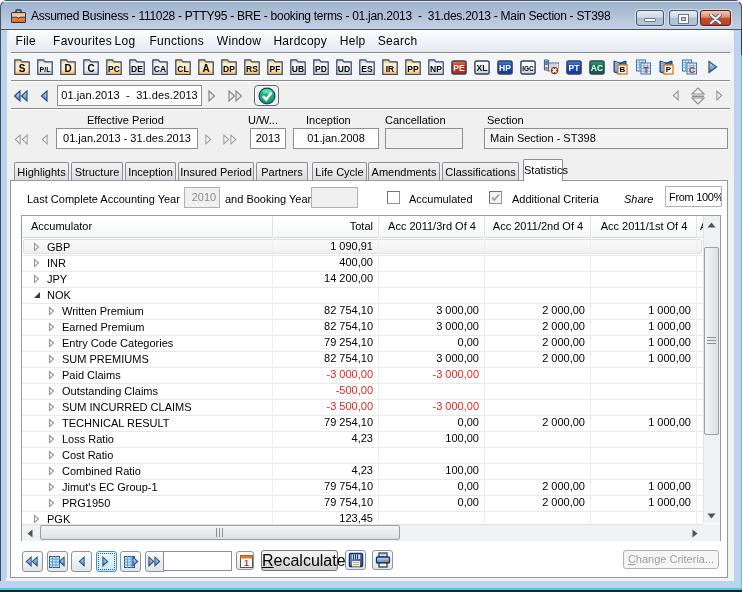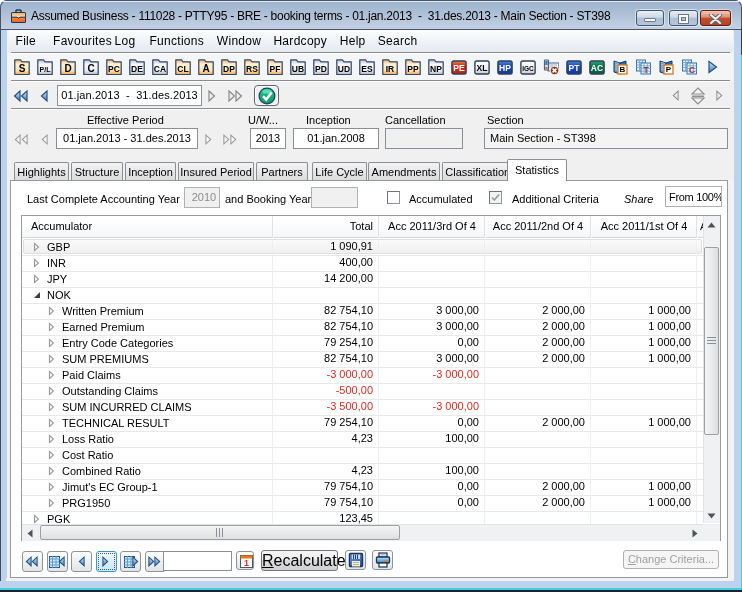--- a/index.html
+++ b/index.html
@@ -395,21 +395,21 @@
 
 <div id="tabsrow">
   <div class="tab" style="left:14px; width:55px;">Highlights</div>
   <div class="tab" style="left:71px; width:52px;">Structure</div>
   <div class="tab" style="left:125px; width:51px;">Inception</div>
   <div class="tab" style="left:178px; width:76px;">Insured Period</div>
   <div class="tab" style="left:256px; width:52px;">Partners</div>
   <div class="tab" style="left:312px; width:55px;">Life Cycle</div>
   <div class="tab" style="left:368px; width:72px;">Amendments</div>
   <div class="tab" style="left:442px; width:77px;">Classifications</div>
-  <div id="tab-active" style="left:507px; width:60px;">Statistics</div>
+  <div id="tab-active" style="left:523px; width:40px;">Statistics</div>
 </div>
 
 <div id="panel"></div>
 
 <div id="criteria">
   <span class="cz" style="left:16px; top:12px;">Last Complete Accounting Year</span>
   <div class="cfield" style="left:173px; top:6px; width:36px; padding-left:4px; line-height:19px; text-align:center;">2010</div>
   <span class="cz" style="left:214px; top:12px;">and Booking Year</span>
   <div class="cfield" style="left:300px; top:6px; width:47px;"></div>
   <div class="cbox" style="left:376px; top:10px;"></div>

